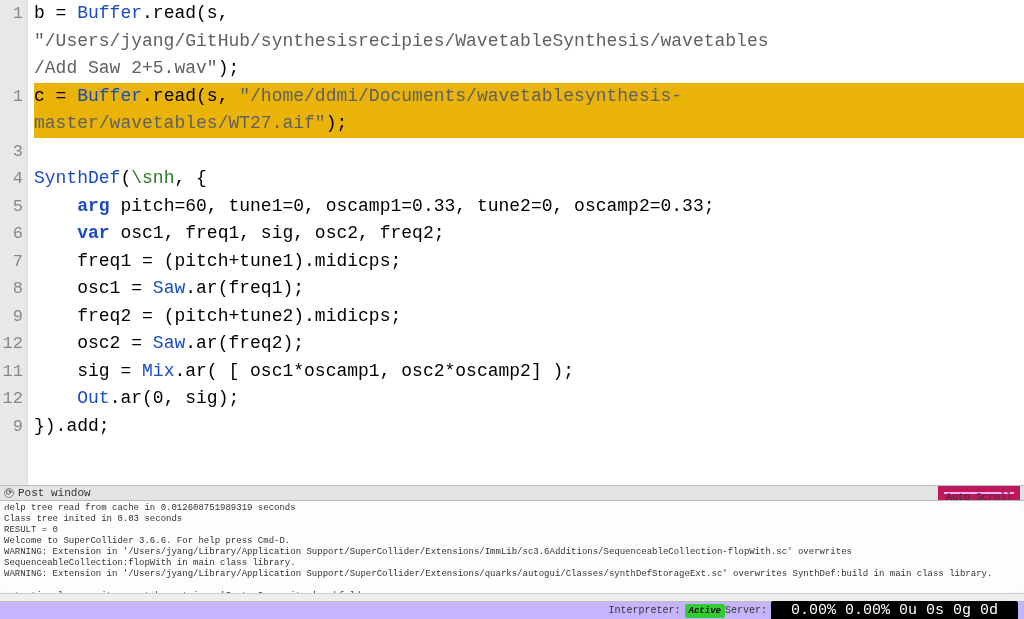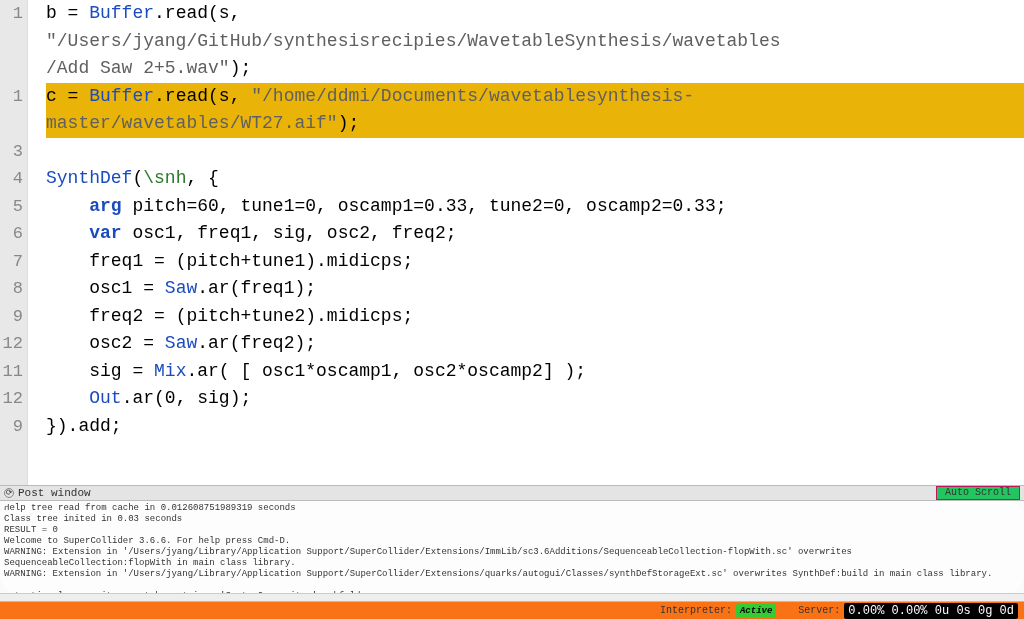--- a/index.html
+++ b/index.html
@@ -38,21 +38,20 @@
       padding-left: 6px;
       white-space: pre;
       position: relative;
       overflow: hidden;
     }
     .code-line {
       height: 27.5px;
       line-height: 27.5px;
       white-space: pre-wrap;
       word-break: break-all;
-      margin-left: 12px;
     }
     .code-line.highlight {
       background: #eab308;
     }
     .tok-ident { color: #000; }
     .tok-class { color: #1a4cc0; }
     .tok-str   { color: #606060; }
     .tok-kw    { color: #1a4cc0; font-weight: bold; }
     .tok-sym   { color: #2a7a2a; }
     .post-header {
@@ -75,23 +74,23 @@
     .post-header .icon {
       width: 10px;
       height: 10px;
       border: 1px solid #888;
       border-radius: 50%;
       font-size: 8px;
       line-height: 8px;
       text-align: center;
     }
     .post-header .autoscroll {
-      background: #22c55e;
-      border: 1px solid #be185d;
-      padding: 0 8px;
+      background: #f0abfc;
+      border: 6px solid #be185d;
+      padding: 0 2px;
       font-size: 10px;
       height: 14px;
       line-height: 12px;
       cursor: default;
     }
     .post-window {
       background: #fdfdfd;
       font-size: 9px;
       line-height: 11px;
       white-space: pre-wrap;
@@ -99,43 +98,43 @@
       color: #333;
       height: 92px;
       overflow: hidden;
       font-family: Menlo, Monaco, "Courier New", monospace;
       border-radius: 18px;
     }
     .status-bar {
       display: flex;
       justify-content: flex-end;
       align-items: center;
-      background: #f97316;
+      background: #c4b5fd;
       border-top: 1px solid #bbb;
       height: 18px;
       font-size: 10px;
       padding: 0 6px;
-      gap: 22px;
+      gap: 0;
       color: #333;
     }
     .status-item { display: flex; align-items: center; gap: 4px; }
     .status-active {
       background: #3c3;
       color: #000;
       padding: 2px 4px;
       border-radius: 2px;
       font-weight: bold;
       font-size: 9px;
       font-style: italic;
     }
     .status-metrics {
       background: #000;
       color: #fff;
-      padding: 1px 4px;
-      font-size: 12px;
+      padding: 1px 20px;
+      font-size: 15px;
       border-radius: 2px;
     }
     .scrollbar-space {
       height: 8px;
       background: #eee;
       border-top: 1px solid #ccc;
     }
   </style>
 </head>
 <body>

